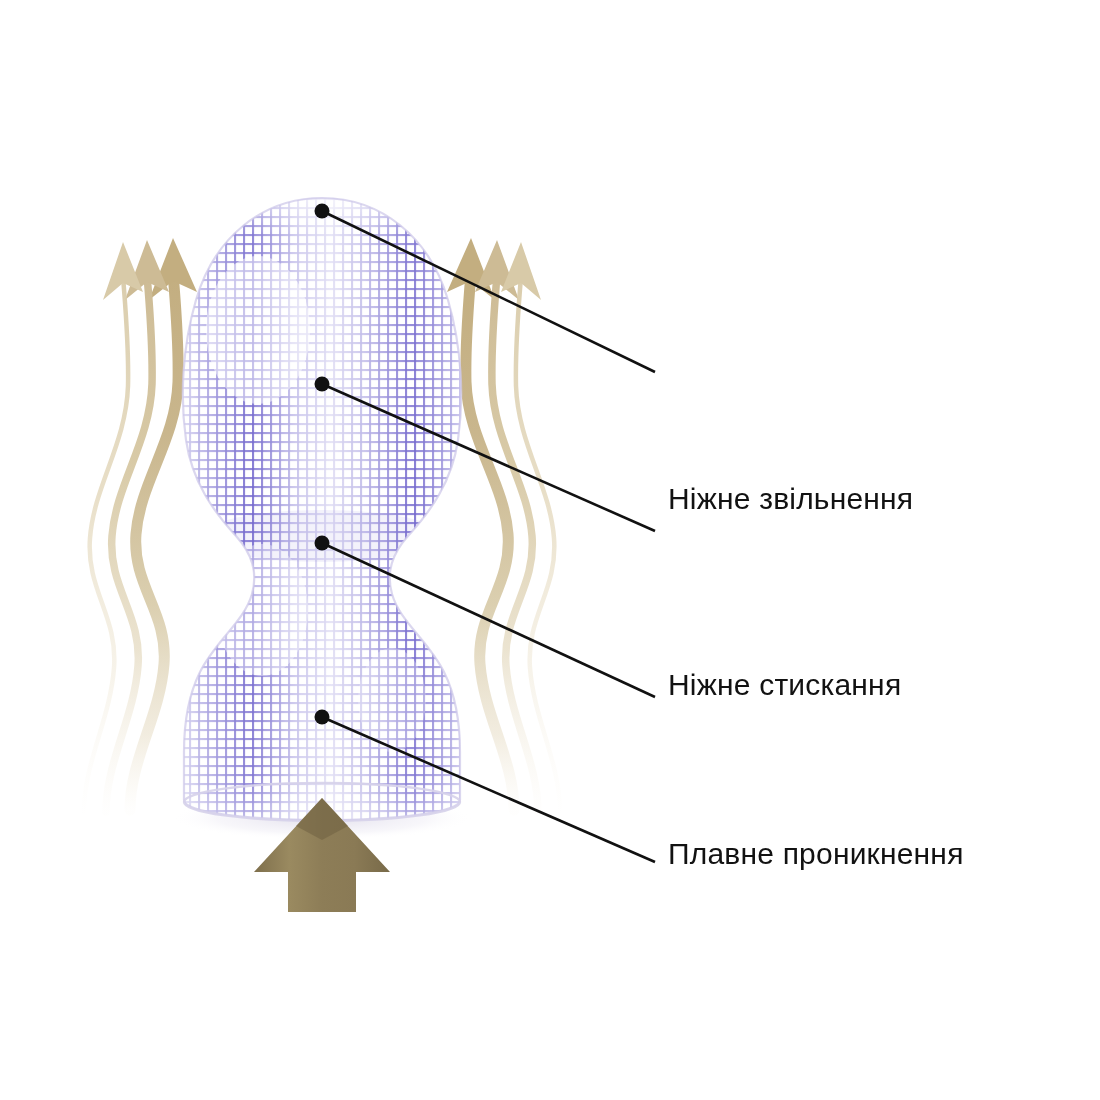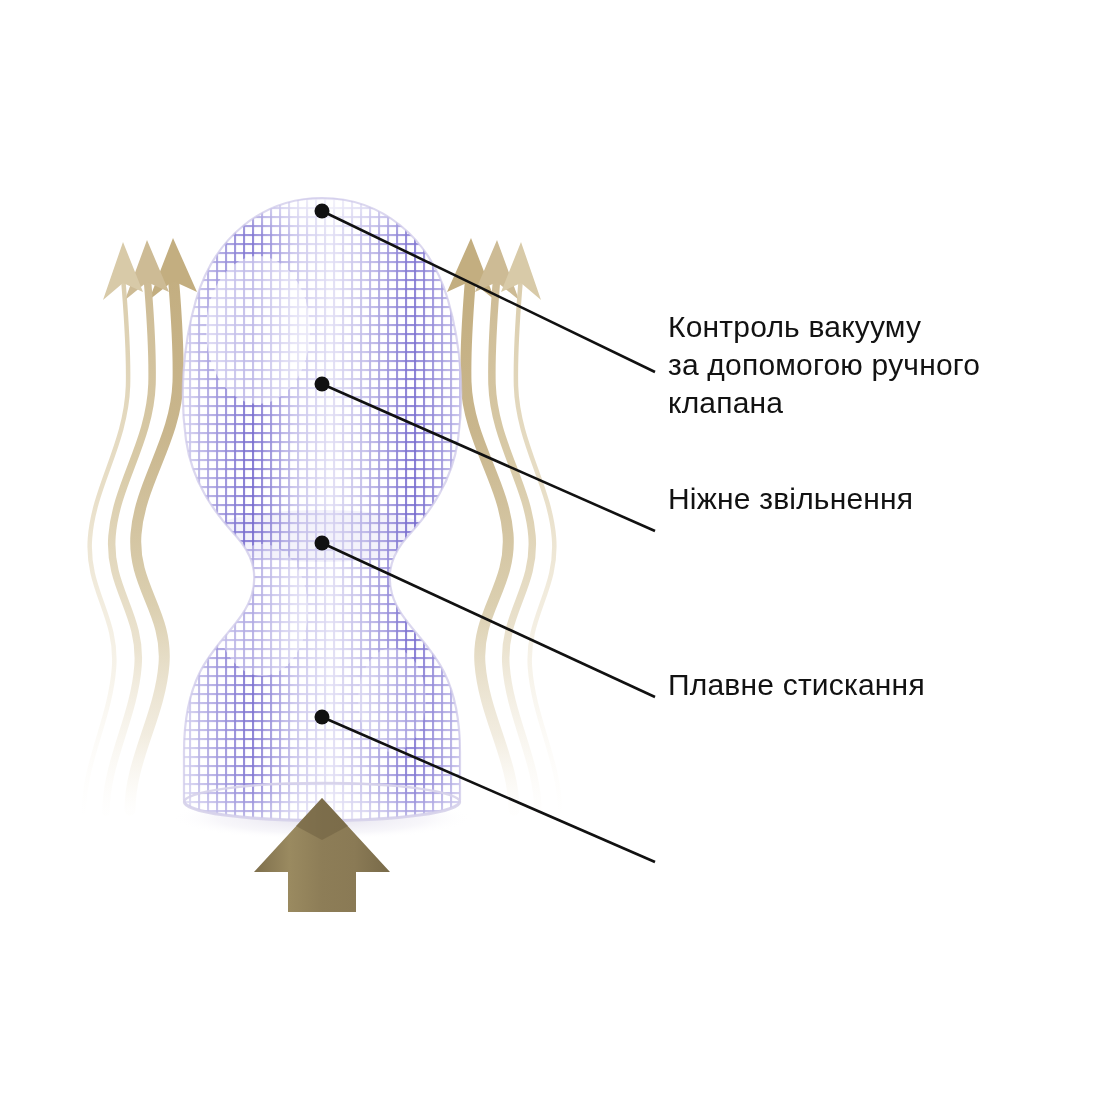--- a/index.html
+++ b/index.html
@@ -242,22 +242,20 @@
       <line x1="322" y1="717" x2="655" y2="862"></line>
     </g>
     <g fill="#111111">
       <circle cx="322" cy="211" r="7.5"></circle>
       <circle cx="322" cy="384" r="7.5"></circle>
       <circle cx="322" cy="543" r="7.5"></circle>
       <circle cx="322" cy="717" r="7.5"></circle>
     </g>
   </svg>
 
-  <div class="label" style="left:668px; top:308px;">Контроль вакууму
-за допомогою ручного
-клапана</div>
 
   <div class="label" style="left:668px; top:480px;">Ніжне звільнення</div>
 
-  <div class="label" style="left:668px; top:666px;">Плавне стискання</div>
-
+  <div class="label" style="left:668px; top:666px;">Ніжне стискання</div>
+
+  <div class="label" style="left:668px; top:835px;">Плавне проникнення</div>
 
 </div>
 
 </body></html>

